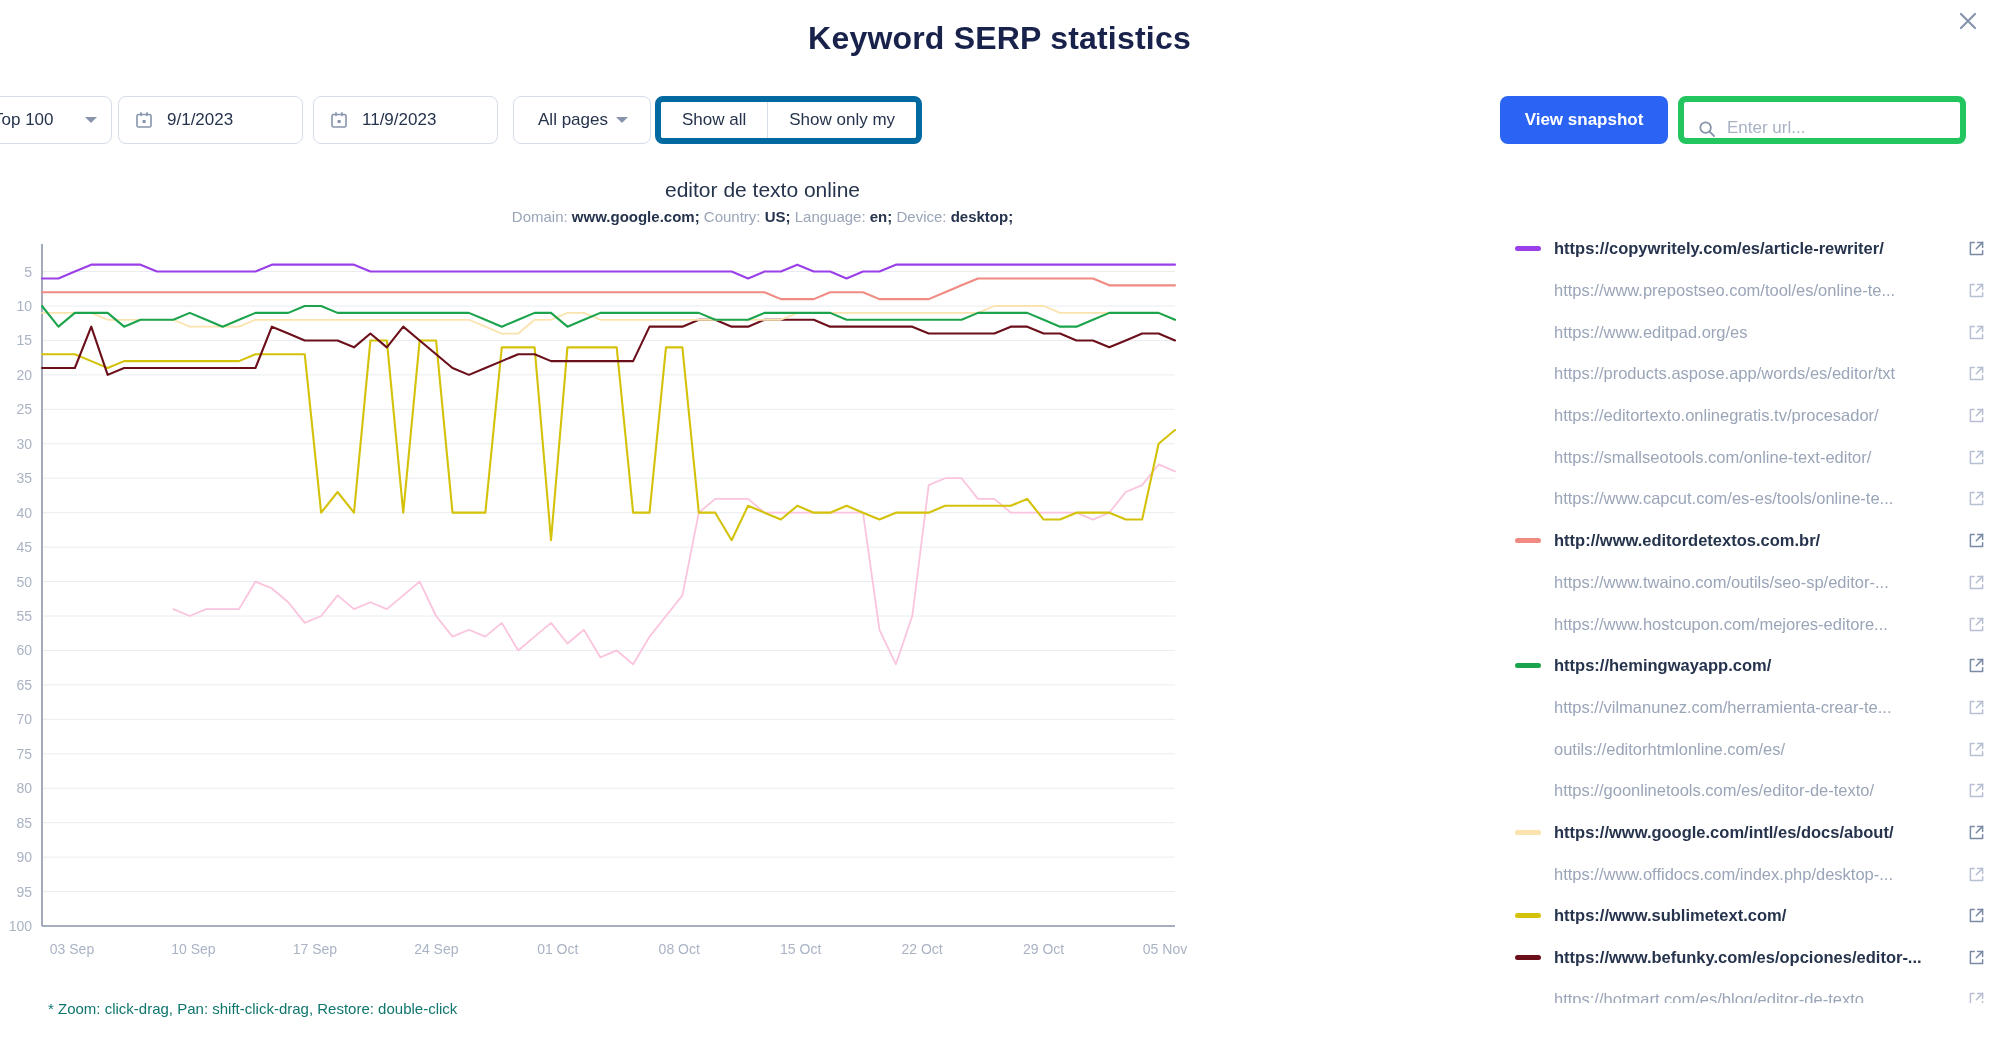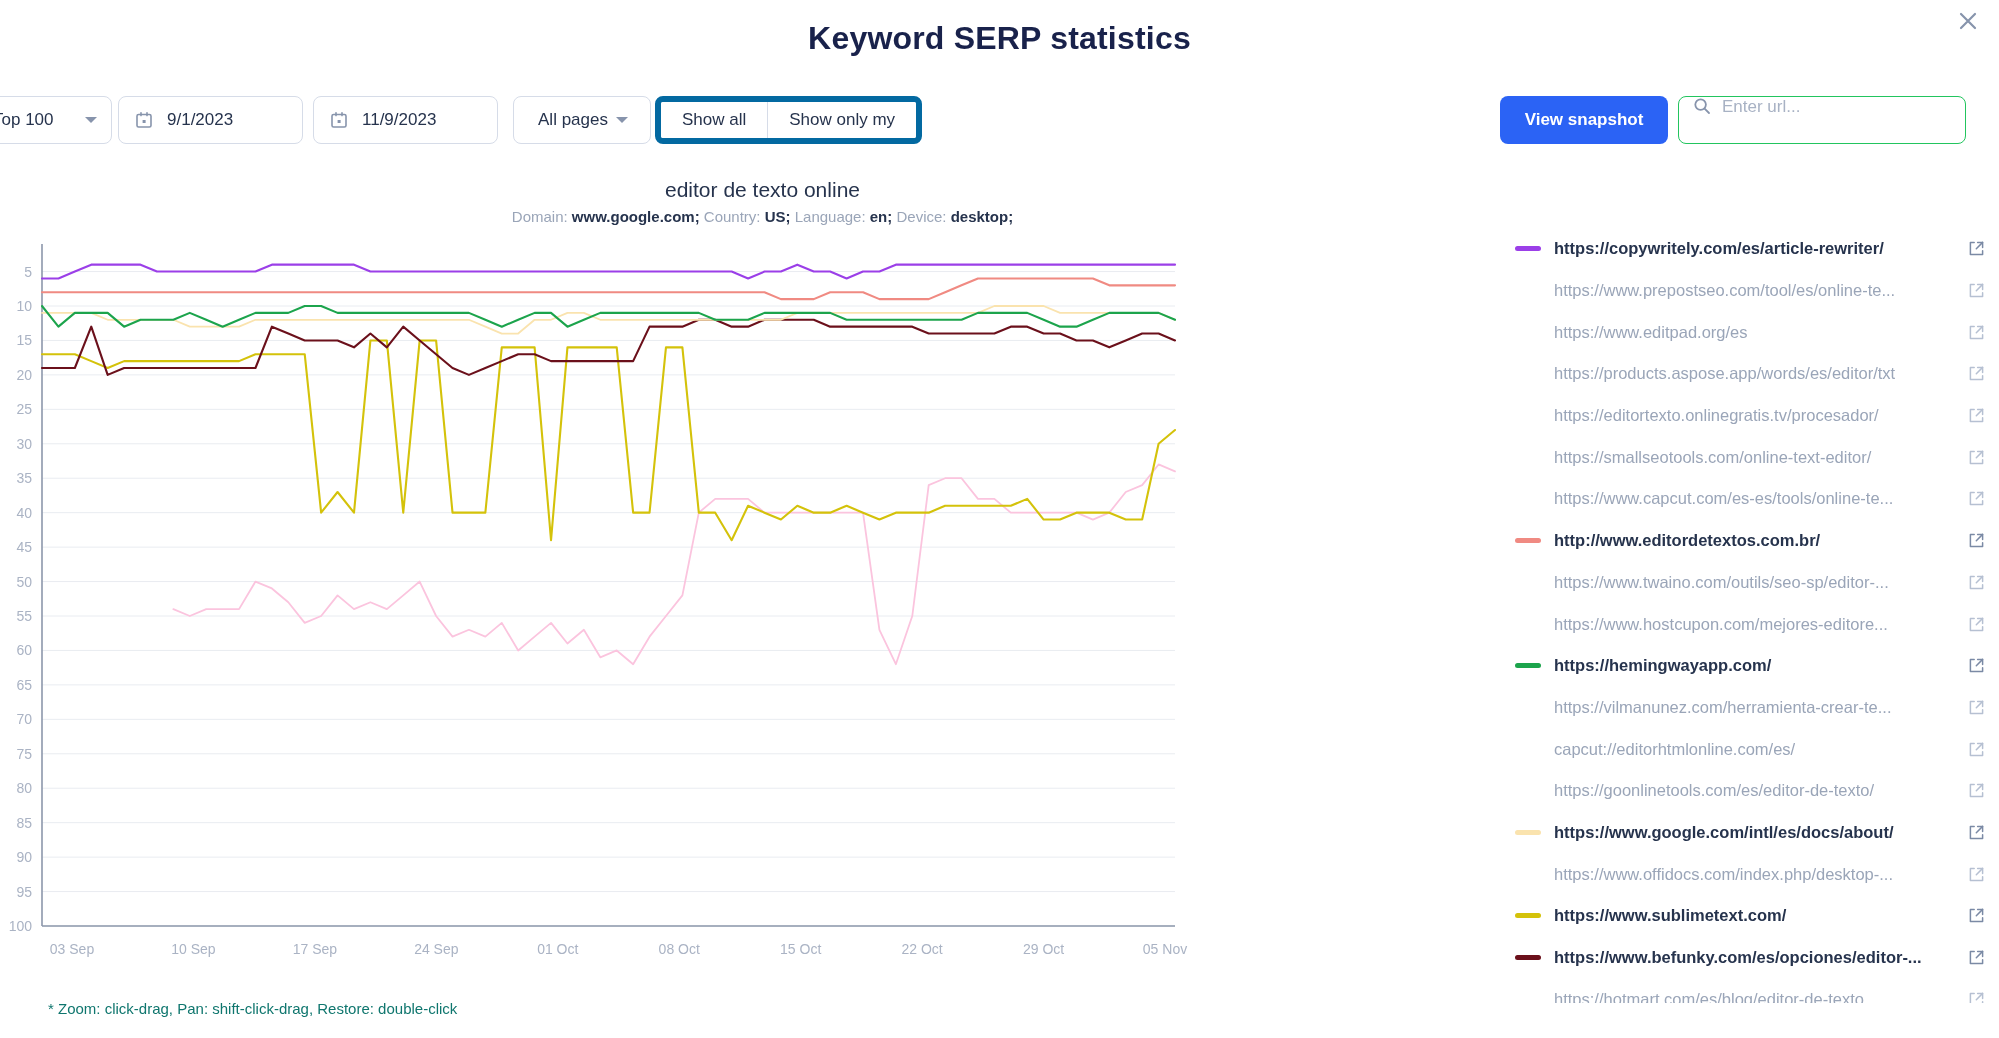--- a/index.html
+++ b/index.html
@@ -61,22 +61,22 @@
 
   .snapshot-btn {
     position: absolute; top: 0; left: 1500px; width: 168px; height: 48px;
     background: #2b63f5; border-radius: 8px;
     display: flex; align-items: center; justify-content: center;
     color: #fff; font-size: 17px; font-weight: 600; cursor: pointer;
     border: none;
   }
   .url-box {
     position: absolute; top: 0; left: 1678px; width: 288px; height: 48px;
-    border: 1px solid #22c55e; border-radius: 8px; background:#fff;
-    display: flex; align-items: flex-start; padding: 0 14px;
+    border: 6px solid #22c55e; border-radius: 8px; background:#fff;
+    display: flex; align-items: flex-end; padding: 0 14px;
   }
   .url-box .mag { color:#8794ac; display:flex; margin-right:11px; }
   .url-box input {
     border: none; outline: none; font-size: 17px; color:#26334d;
     font-family: "Liberation Sans", sans-serif; width: 100%; background: transparent;
   }
   .url-box input::placeholder { color:#a8b2c4; }
 
   
   .chart-title {
@@ -390,21 +390,21 @@
         <span class="legend-ext">
           <svg width="17" height="17" viewBox="0 0 17 17">
             <path d="M6.2 2.4 H2.4 V14.6 H14.6 V10.8" fill="none" stroke="currentColor" stroke-width="1.5" stroke-linecap="round" stroke-linejoin="round"></path>
             <path d="M9.6 2.4 H14.6 V7.4" fill="none" stroke="currentColor" stroke-width="1.5" stroke-linecap="round" stroke-linejoin="round"></path>
             <path d="M14.6 2.4 L8.3 8.7" fill="none" stroke="currentColor" stroke-width="1.5" stroke-linecap="round"></path>
           </svg>
         </span>
       </div>
       <div class="legend-item dim">
         <span class="legend-swatch empty"></span>
-        <span class="legend-label">capcut://editorhtmlonline.com/es/</span>
+        <span class="legend-label">outils://editorhtmlonline.com/es/</span>
         <span class="legend-ext">
           <svg width="17" height="17" viewBox="0 0 17 17">
             <path d="M6.2 2.4 H2.4 V14.6 H14.6 V10.8" fill="none" stroke="currentColor" stroke-width="1.5" stroke-linecap="round" stroke-linejoin="round"></path>
             <path d="M9.6 2.4 H14.6 V7.4" fill="none" stroke="currentColor" stroke-width="1.5" stroke-linecap="round" stroke-linejoin="round"></path>
             <path d="M14.6 2.4 L8.3 8.7" fill="none" stroke="currentColor" stroke-width="1.5" stroke-linecap="round"></path>
           </svg>
         </span>
       </div>
       <div class="legend-item dim">
         <span class="legend-swatch empty"></span>

